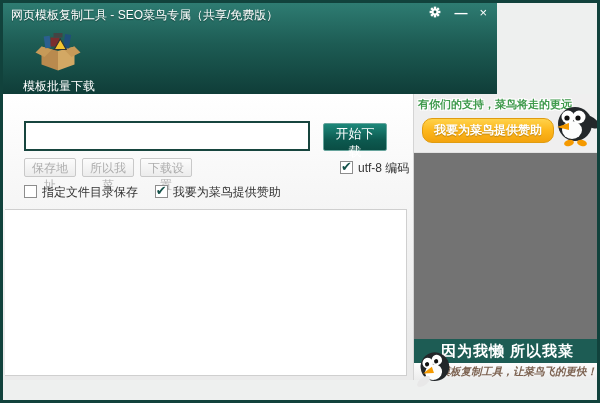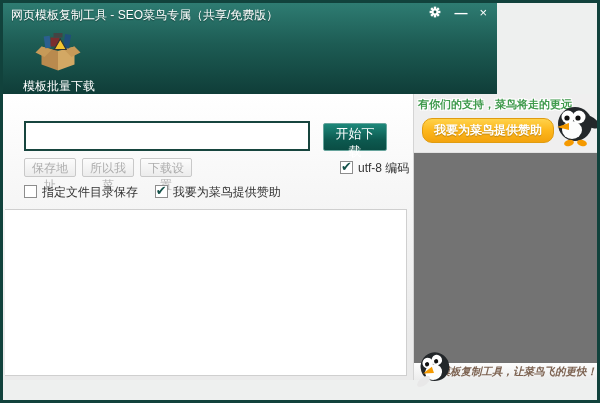--- a/index.html
+++ b/index.html
@@ -139,20 +139,21 @@
           <circle cx="28" cy="21" r="6.5" fill="#fff"></circle>
           <circle cx="16" cy="22" r="2.6" fill="#111"></circle>
           <circle cx="27" cy="22" r="2.6" fill="#111"></circle>
           <polygon points="18,27 6,31 18,34" fill="#f59a00"></polygon>
           <ellipse cx="18" cy="47" rx="5" ry="3" fill="#f59a00" transform="rotate(-15 18 47)"></ellipse>
           <ellipse cx="31" cy="47" rx="5" ry="3" fill="#f59a00" transform="rotate(15 31 47)"></ellipse>
         </svg>
       </span>
     </div>
 
+    <div class="banner">因为我懒 所以我菜</div>
     <div class="banner-sub">模板复制工具，让菜鸟飞的更快！</div>
     <span class="bird-bottom">
       <svg width="48" height="42" viewBox="0 0 50 44">
         <circle cx="26" cy="22" r="15" fill="#23272a"></circle>
         <ellipse cx="23" cy="27" rx="9" ry="8" fill="#fdfdfd"></ellipse>
         <circle cx="20" cy="16" r="5.5" fill="#fff"></circle>
         <circle cx="30" cy="16" r="5.5" fill="#fff"></circle>
         <circle cx="19" cy="17" r="2.2" fill="#111"></circle>
         <circle cx="29" cy="17" r="2.2" fill="#111"></circle>
         <polygon points="23,21 12,25 23,28" fill="#f59a00"></polygon>

